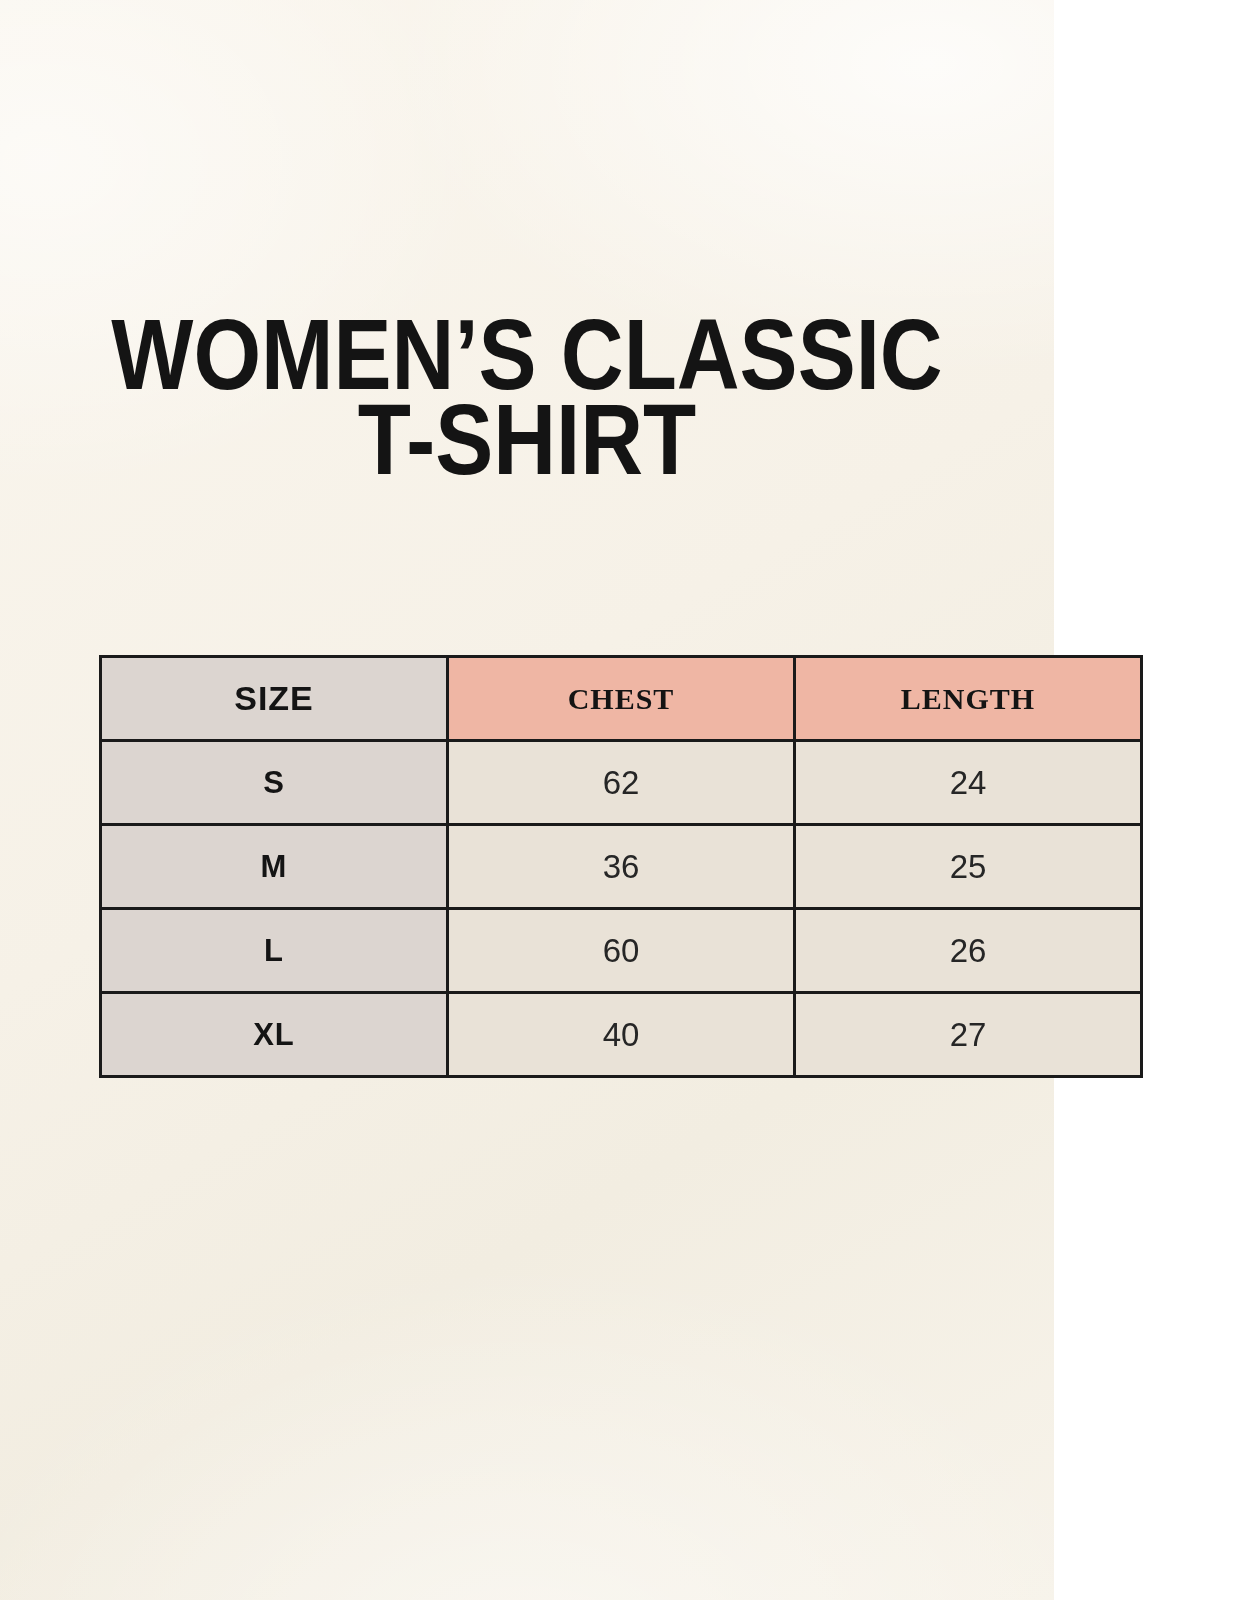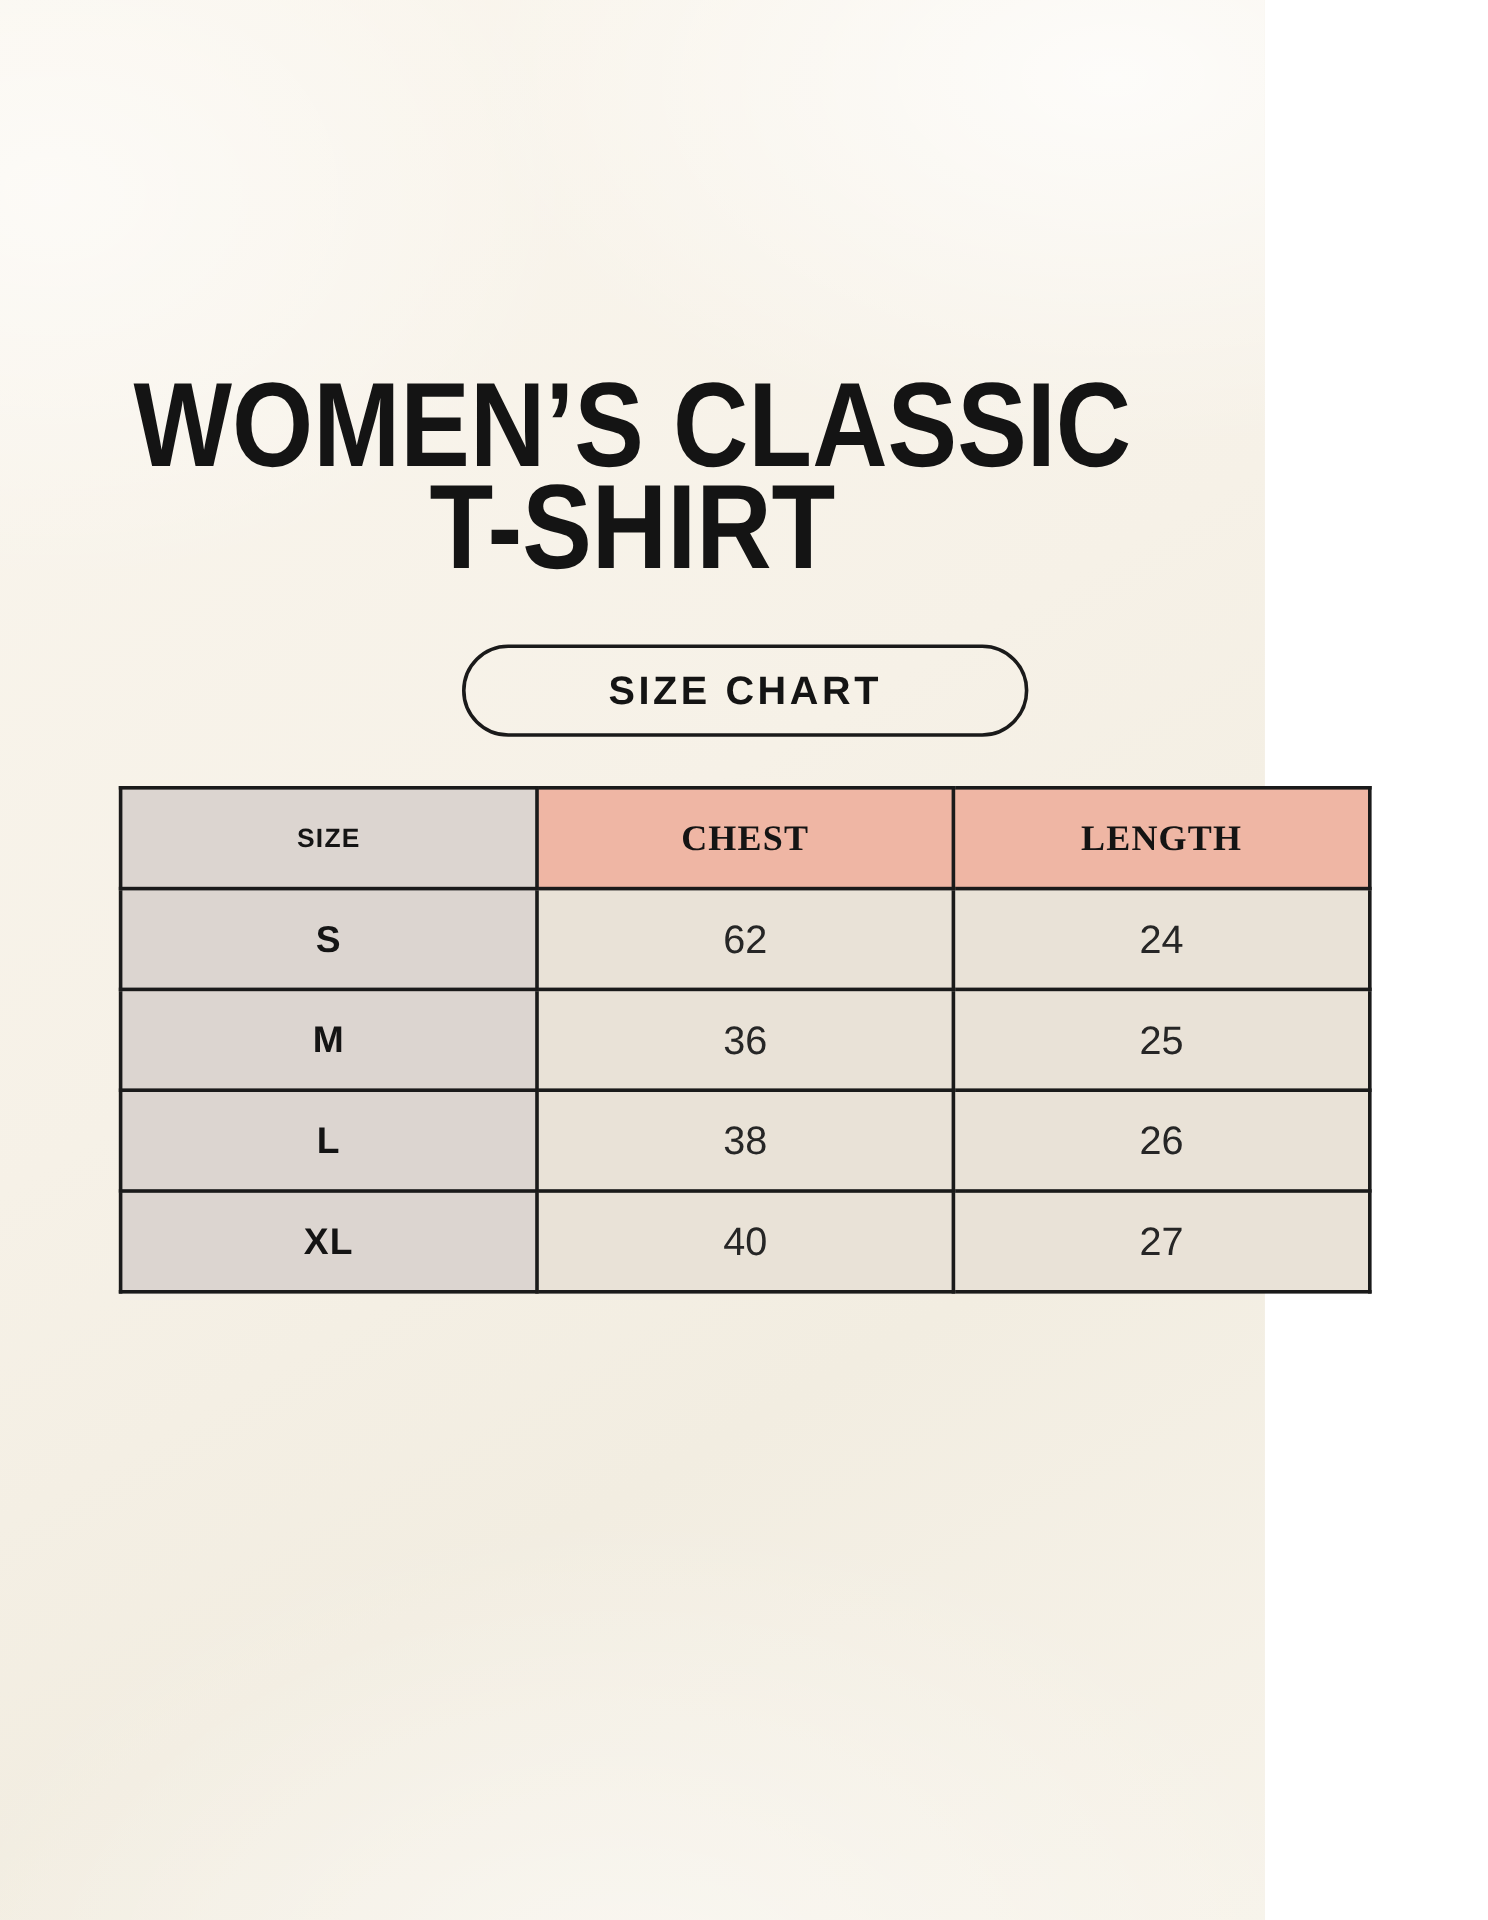--- a/index.html
+++ b/index.html
@@ -63,21 +63,21 @@
   }
   table.size-chart th,
   table.size-chart td{
     border:3px solid var(--table-border);
     height:84px;
     text-align:center;
     vertical-align:middle;
   }
   th.col-size{
     background:var(--size-column-bg);
-    font-size:22px;font-weight:700;letter-spacing:1px;
+    font-size:34px;font-weight:700;letter-spacing:1px;
   }
   th.col-measure{
     background:var(--measure-header-bg);
     font-size:30px;font-weight:700;letter-spacing:1px;font-family:Liberation Serif, serif;
   }
   td.row-label{
     background:var(--size-column-bg);
     font-size:31px;font-weight:700;letter-spacing:1px;
   }
   td.value{
@@ -97,21 +97,20 @@
 </head>
 <body>
 
 <div class="canvas">
 
   <div class="title">
     <div>WOMEN’S CLASSIC</div>
     <div>T-SHIRT</div>
   </div>
 
-  <button class="pill-button">SIZE CHART</button>
 
   <table class="size-chart">
     <thead>
       <tr>
         <th class="col-size">SIZE</th>
         <th class="col-measure">CHEST</th>
         <th class="col-measure">LENGTH</th>
       </tr>
     </thead>
     <tbody>
@@ -120,21 +119,21 @@
         <td class="value">62</td>
         <td class="value">24</td>
       </tr>
       <tr>
         <td class="row-label">M</td>
         <td class="value">36</td>
         <td class="value">25</td>
       </tr>
       <tr>
         <td class="row-label">L</td>
-        <td class="value">38</td>
+        <td class="value">60</td>
         <td class="value">26</td>
       </tr>
       <tr>
         <td class="row-label">XL</td>
         <td class="value">40</td>
         <td class="value">27</td>
       </tr>
     </tbody>
   </table>
 

